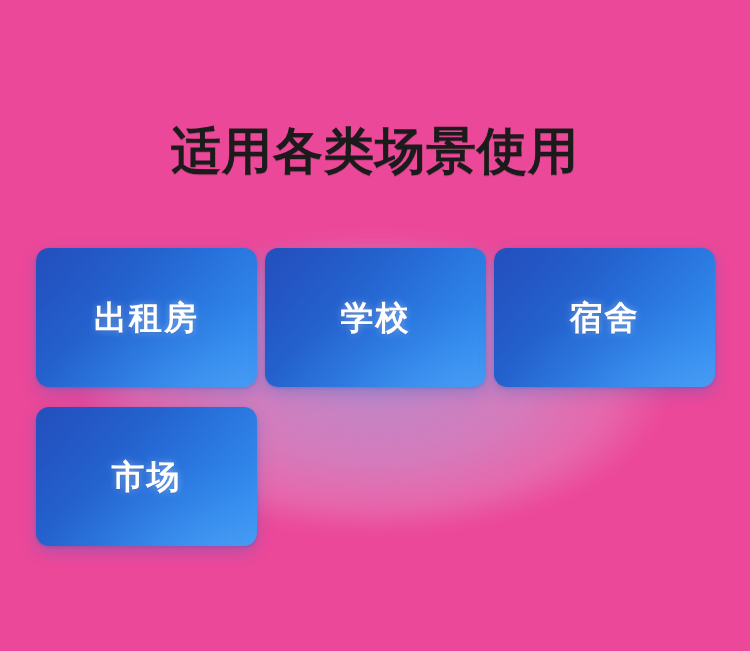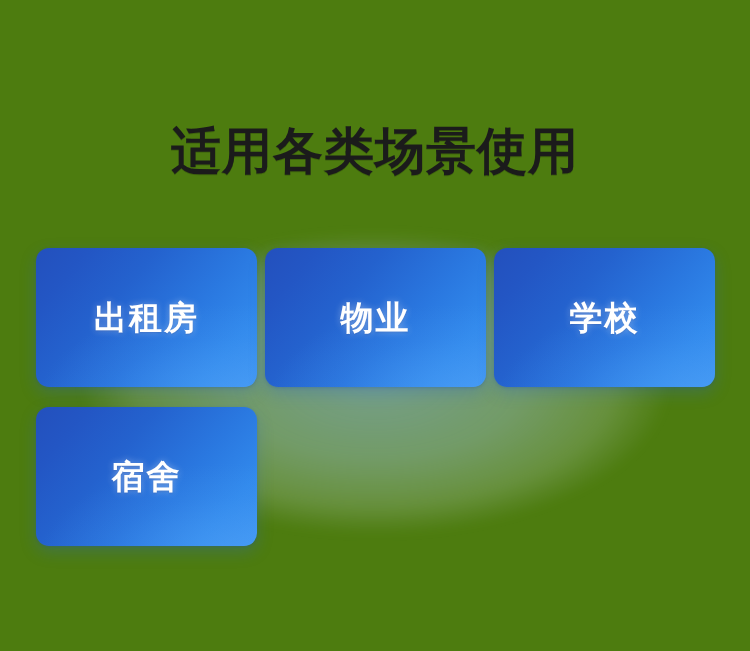--- a/index.html
+++ b/index.html
@@ -12,21 +12,21 @@
     background: #ffffff;
     font-family: "Liberation Sans", "DejaVu Sans", sans-serif;
     overflow: hidden;
     position: relative;
   }
 
   .banner {
     position: relative;
     width: 750px;
     height: 651px;
-    background: #4d7c0f;
+    background: #ec4899;
     overflow: hidden;
   }
 
   
   .glow {
     position: absolute;
     left: 10px;
     top: 222px;
     width: 730px;
     height: 350px;
@@ -123,27 +123,27 @@
     <h1 class="title">适用各类场景使用</h1>
   </div>
 
   <div class="grid">
 
     <div class="card">
       <span class="card-label">出租房</span>
     </div>
 
 
-    <div class="card">
-      <span class="card-label">物业</span>
-    </div>
 
     <div class="card">
       <span class="card-label">学校</span>
     </div>
 
     <div class="card">
       <span class="card-label">宿舍</span>
     </div>
 
+    <div class="card">
+      <span class="card-label">市场</span>
+    </div>
 
   </div>
 </div>
 
 </body></html>

